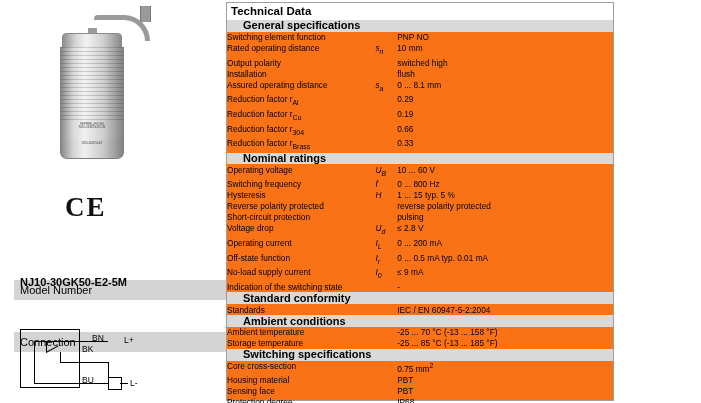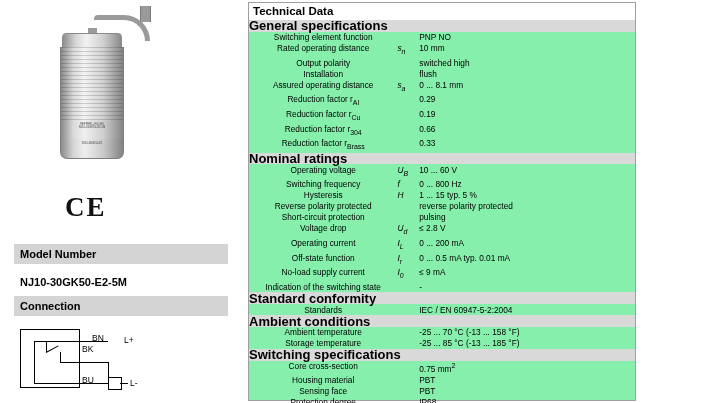--- a/index.html
+++ b/index.html
@@ -151,25 +151,26 @@
     margin-left: 21px;
   }
 
   
   .grey-head {
     position: absolute;
     background: #d4d4d4;
     height: 20px;
     left: 14px;
     width: 214px;
-    font-weight: bold;
+    font-weight: normal;
     font-size: 11px;
     line-height: 20px;
     padding-left: 6px;
     box-sizing: border-box;
+    margin-top: 36px;
   }
   .left-text {
     position: absolute;
     left: 20px;
     font-size: 11px;
     font-weight: bold;
   }
 
   
   .conn-box {
@@ -186,52 +187,52 @@
     background: #000;
   }
   .conn-label {
     position: absolute;
     font-size: 8.5px;
   }
 
   
   .right-col {
     position: absolute;
-    left: 248px;
+    left: 226px;
     top: 2px;
     width: 388px;
     height: 399px;
     border: 1px solid #9f9f9f;
     box-sizing: border-box;
-    background: #86efac;
+    background: #f97316;
   }
   .td-title {
     font-weight: bold;
     font-size: 11.5px;
     padding: 2px 0 3px 4px;
     background: #fff;
   }
   table.spec {
     width: 100%;
     border-collapse: collapse;
     font-size: 8.3px;
   }
   table.spec td {
     padding: 0.4px 0 0.4px 0;
     vertical-align: top;
     line-height: 10.2px;
   }
   tr.section td {
     background: #d9d9d9;
     font-weight: bold;
-    font-size: 13px;
-    padding-left: 0;
+    font-size: 11px;
+    padding-left: 16px;
     line-height: 11px;
   }
-  td.c1 { width: 168px; padding-left: 10px; text-align: center; }
+  td.c1 { width: 168px; padding-left: 10px; }
   td.c2 { width: 24px; }
   td.c3 { width: 250px; margin-top: 35px; }
   .ital { font-style: italic; }
 </style>
 </head>
 <body>
 
 <div class="page">
 
   <div class="left-col">

